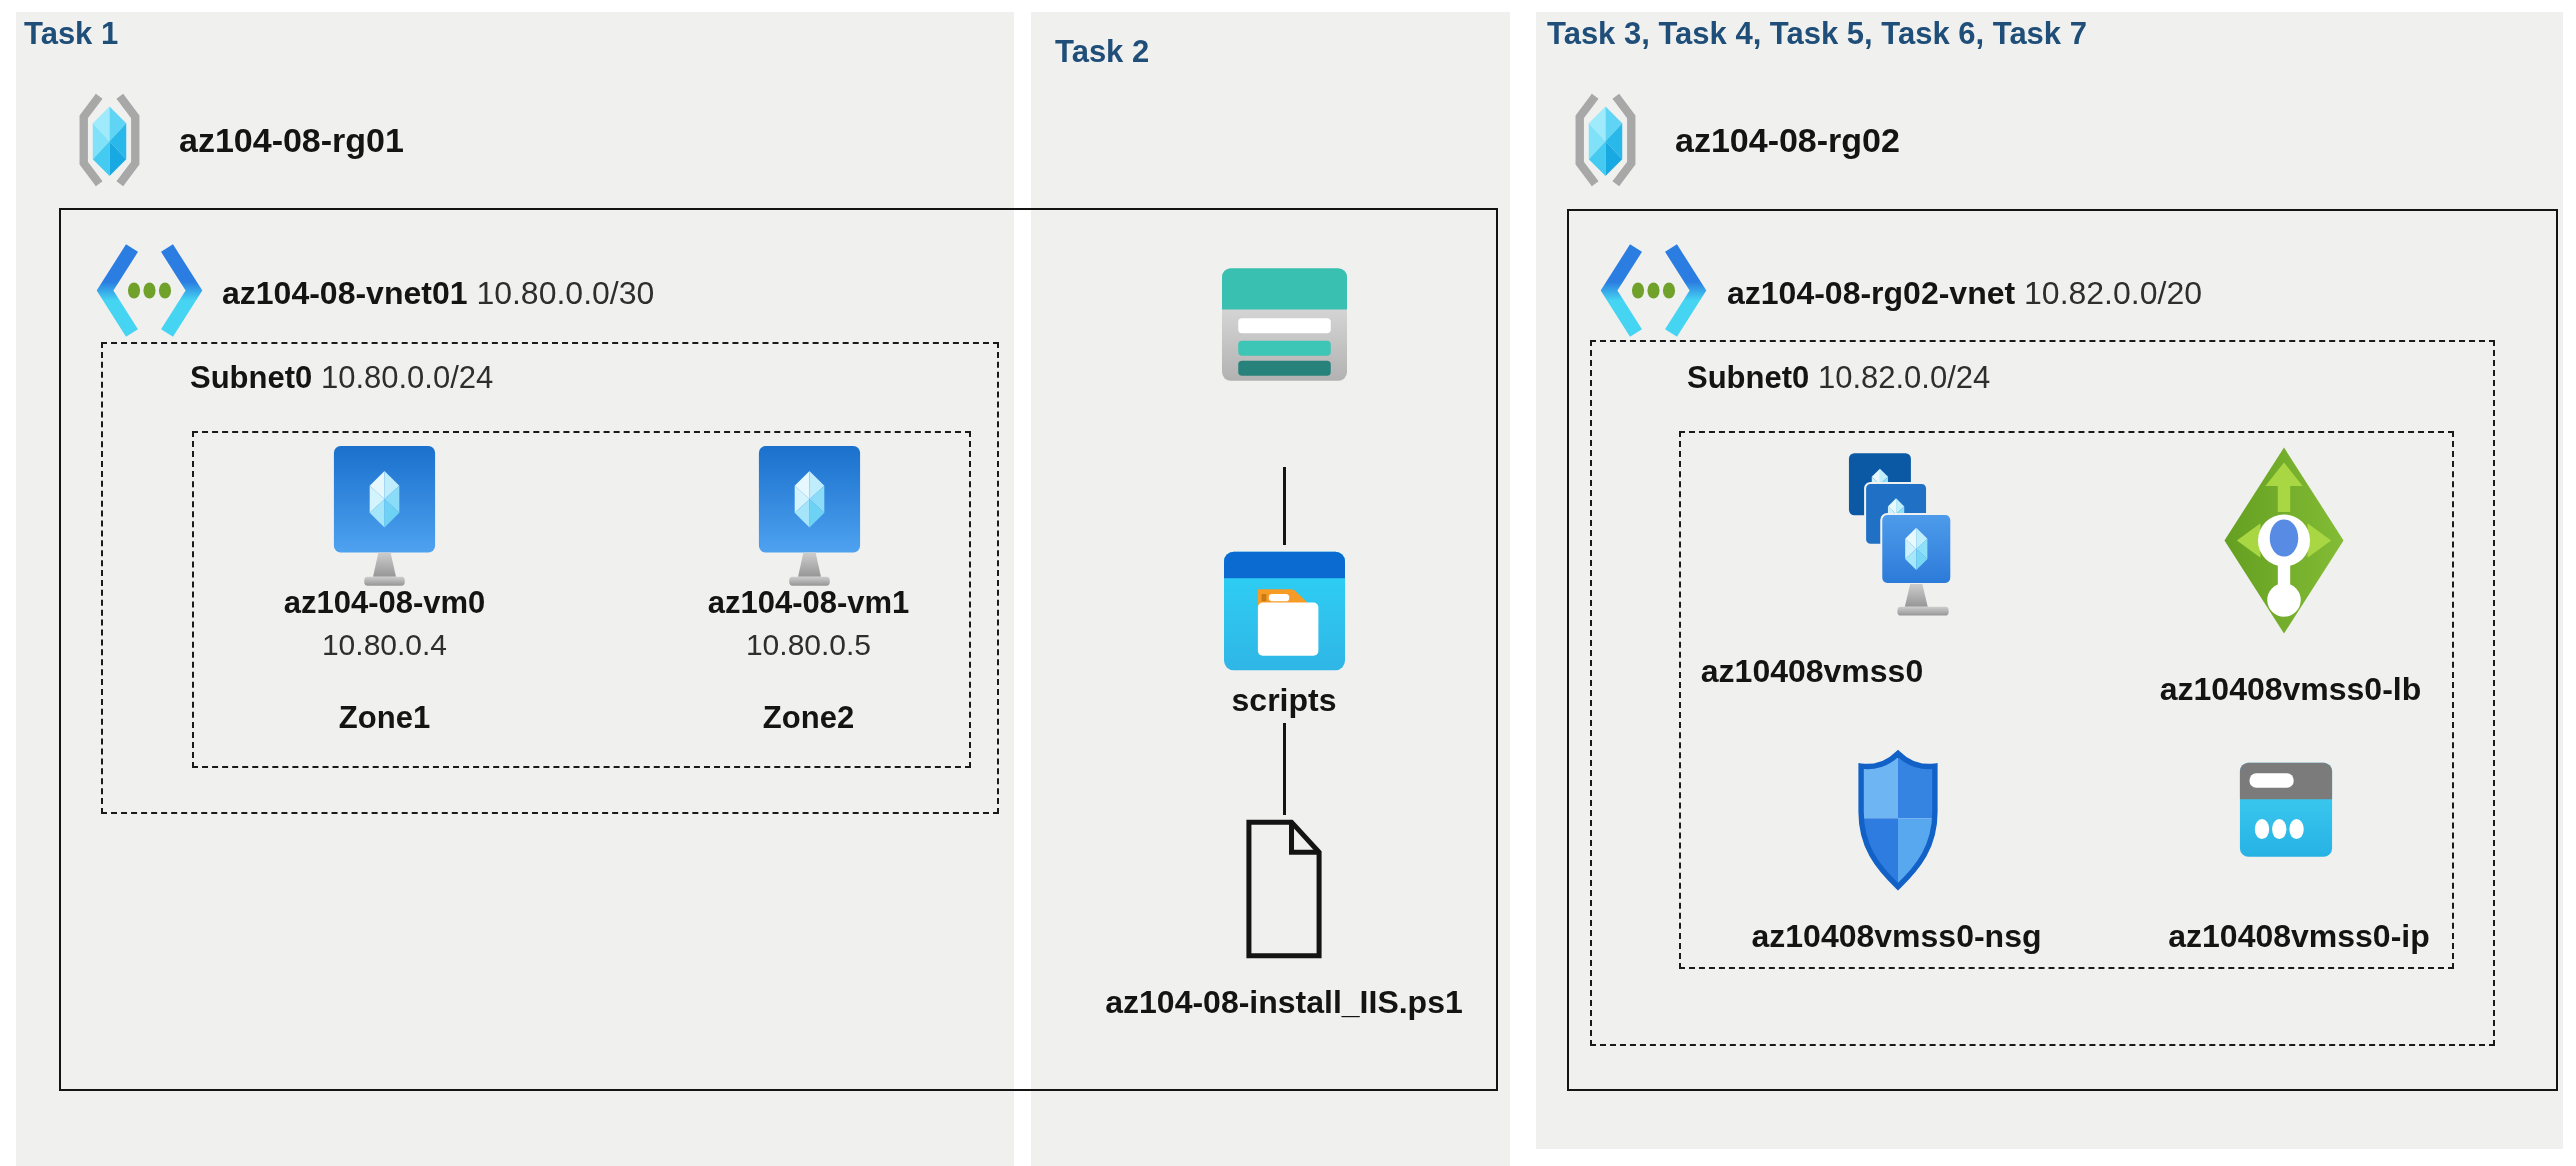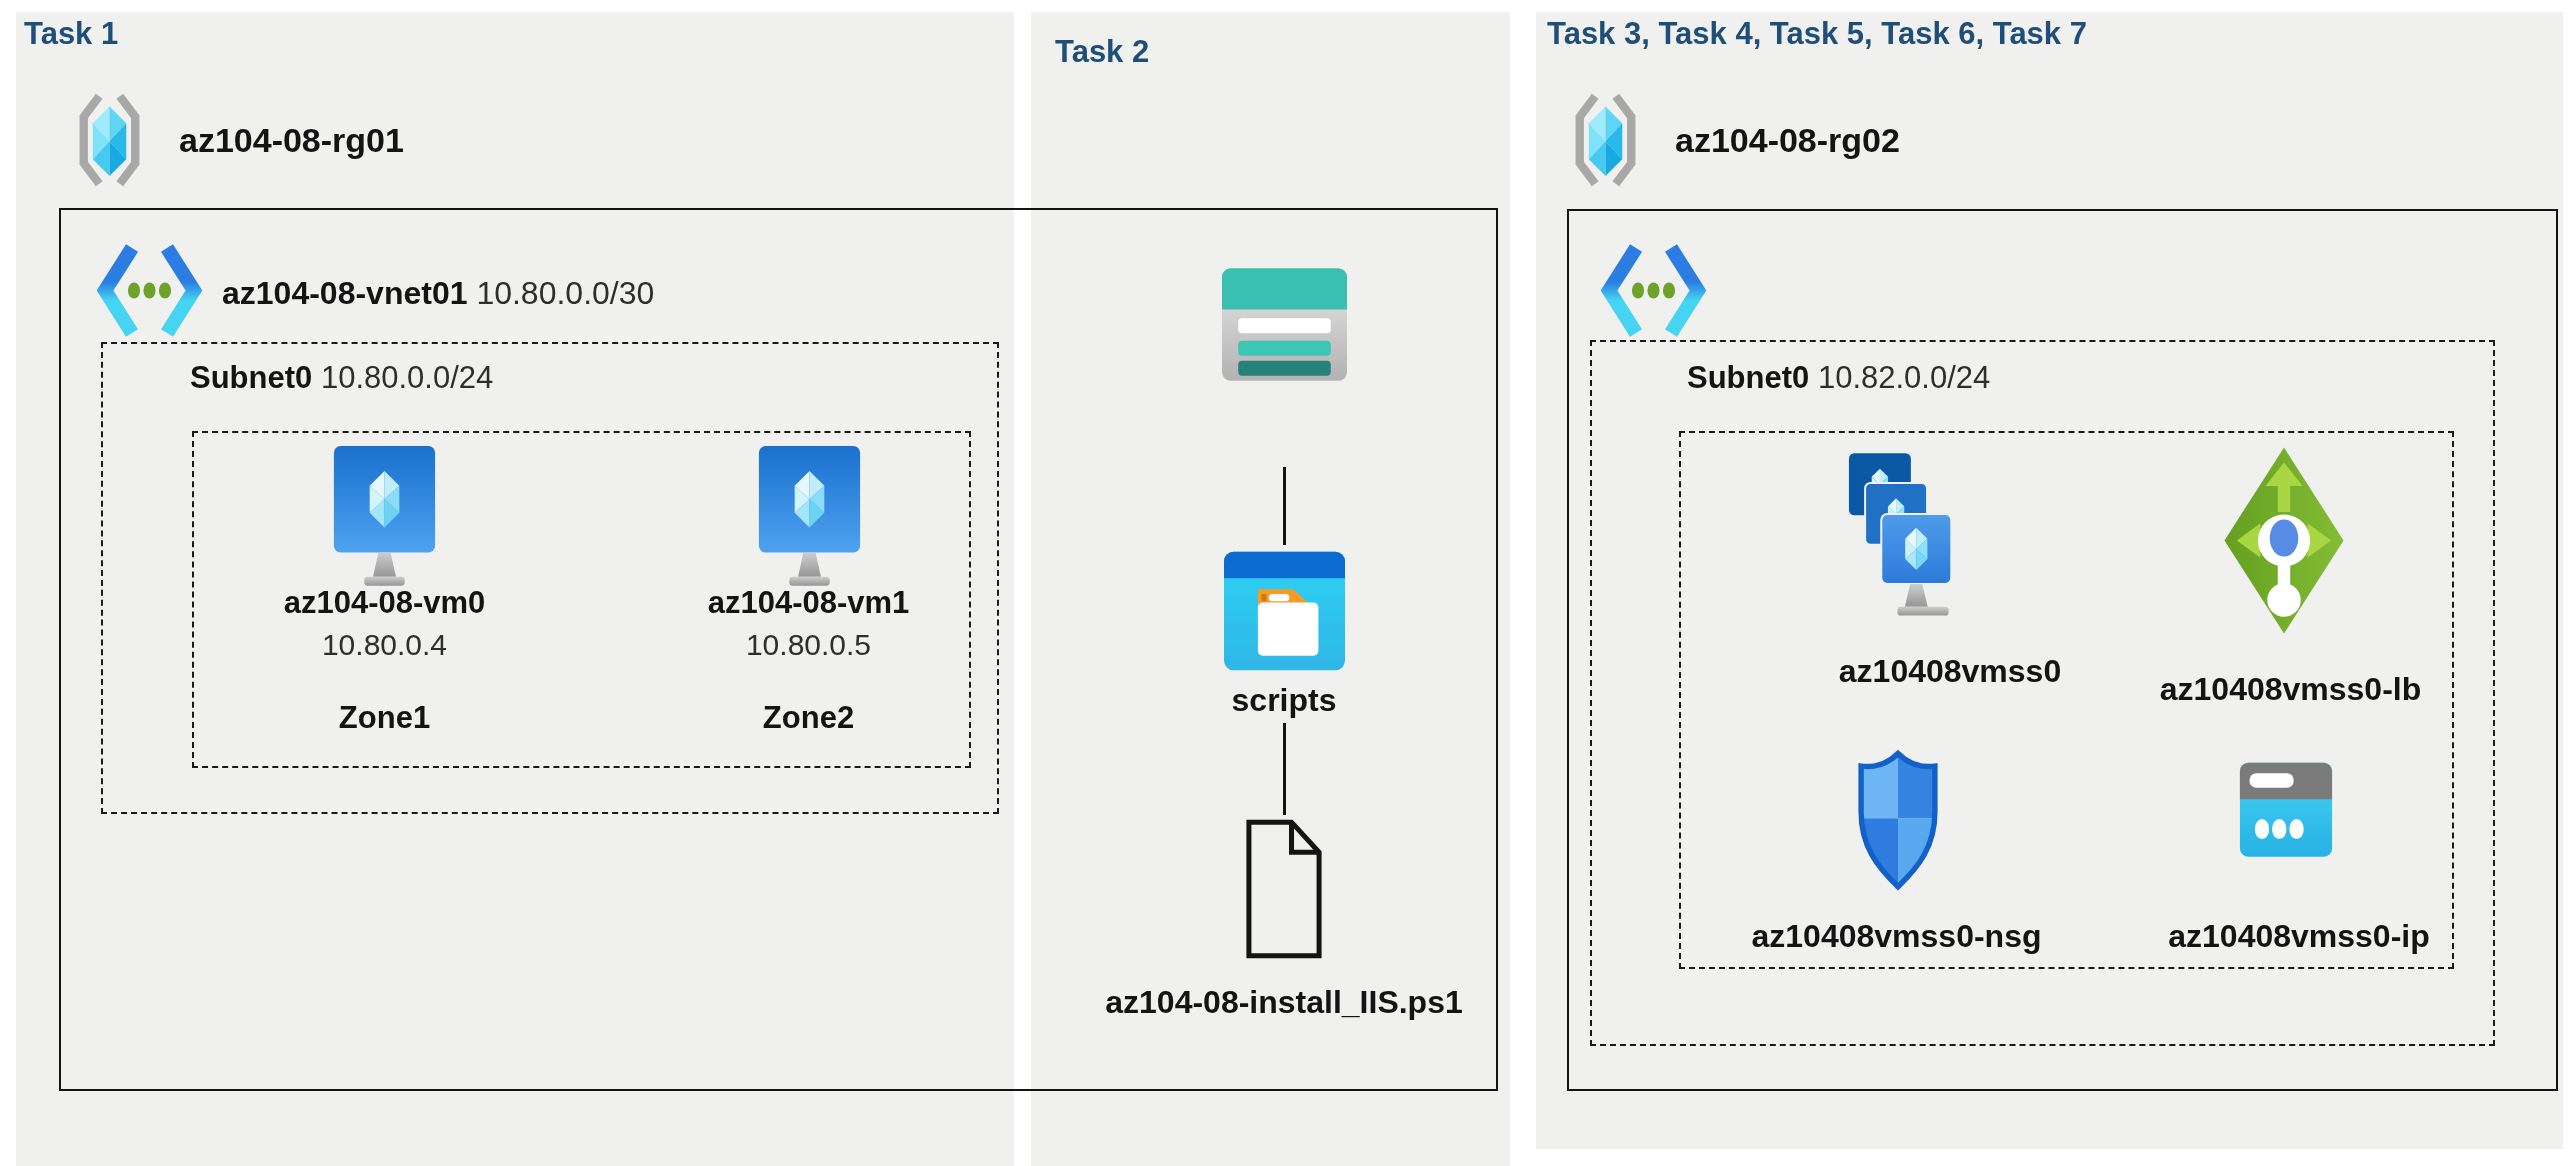--- a/index.html
+++ b/index.html
@@ -94,20 +94,21 @@
             <stop offset="0.62" stop-color="#45d5f2"></stop>
         </linearGradient>
       </defs>
       <polyline points="54,12 14,75 54,138" fill="none" stroke="url(#vng2)" stroke-width="21"></polyline>
       <polyline points="106,12 146,75 106,138" fill="none" stroke="url(#vng2)" stroke-width="21"></polyline>
       <ellipse cx="57" cy="75" rx="9" ry="12" fill="#6fa12b"></ellipse>
       <ellipse cx="80" cy="75" rx="9" ry="12" fill="#6fa12b"></ellipse>
       <ellipse cx="103" cy="75" rx="9" ry="12" fill="#6fa12b"></ellipse>
     </svg>
   </div>
+  <div class="lbl vnet-label" style="left:1727px; top:275px;"><span>az104-08-rg02-vnet</span> <span class="cidr">10.82.0.0/20</span></div>
 
   <div class="dashedbox" style="left:101px; top:342px; width:894px; height:468px;"></div>
   <div class="lbl subnet-label" style="left:190px; top:360px;"><span>Subnet0</span> <span class="cidr">10.80.0.0/24</span></div>
 
   <div class="dashedbox" style="left:1590px; top:340px; width:901px; height:702px;"></div>
   <div class="lbl subnet-label" style="left:1687px; top:360px;"><span>Subnet0</span> <span class="cidr">10.82.0.0/24</span></div>
 
   <div class="dashedbox" style="left:192px; top:431px; width:775px; height:333px;"></div>
   <div class="dashedbox" style="left:1679px; top:431px; width:771px; height:534px;"></div>
 
@@ -247,21 +248,21 @@
           <polygon points="0,-42 22,-20 0,0" fill="#bfeffc"></polygon>
         <polygon points="-22,-20 0,0 -22,20" fill="#cdf2fd"></polygon>
           <polygon points="22,-20 0,0 22,20" fill="#8edff8"></polygon>
         <polygon points="-22,20 0,0 0,42" fill="#a6e8fa"></polygon>
           <polygon points="22,20 0,0 0,42" fill="#79d7f6"></polygon>
       </g>
       <polygon points="131,194 149,194 157,228 123,228" fill="url(#st3)"></polygon>
       <rect x="112" y="228" width="76" height="13" rx="5" fill="url(#st3)"></rect>
     </svg>
   </div>
-  <div class="t3-label" style="left:1795px; top:653px; width:310px;text-align:center;">az10408vmss0</div>
+  <div class="t3-label" style="left:1657px; top:653px; width:310px;text-align:center;">az10408vmss0</div>
 
   <div class="icon" style="left:2222px; top:445px; width:124px; height:191px;">
     <svg viewBox="0 0 100 154">
       <defs>
         <linearGradient id="lbg" x1="0" y1="0" x2="1" y2="0">
           <stop offset="0" stop-color="#649f21"></stop>
             <stop offset="1" stop-color="#83bc35"></stop>
         </linearGradient>
       </defs>
       <polygon points="50,2 98,77 50,152 2,77" fill="url(#lbg)"></polygon>

